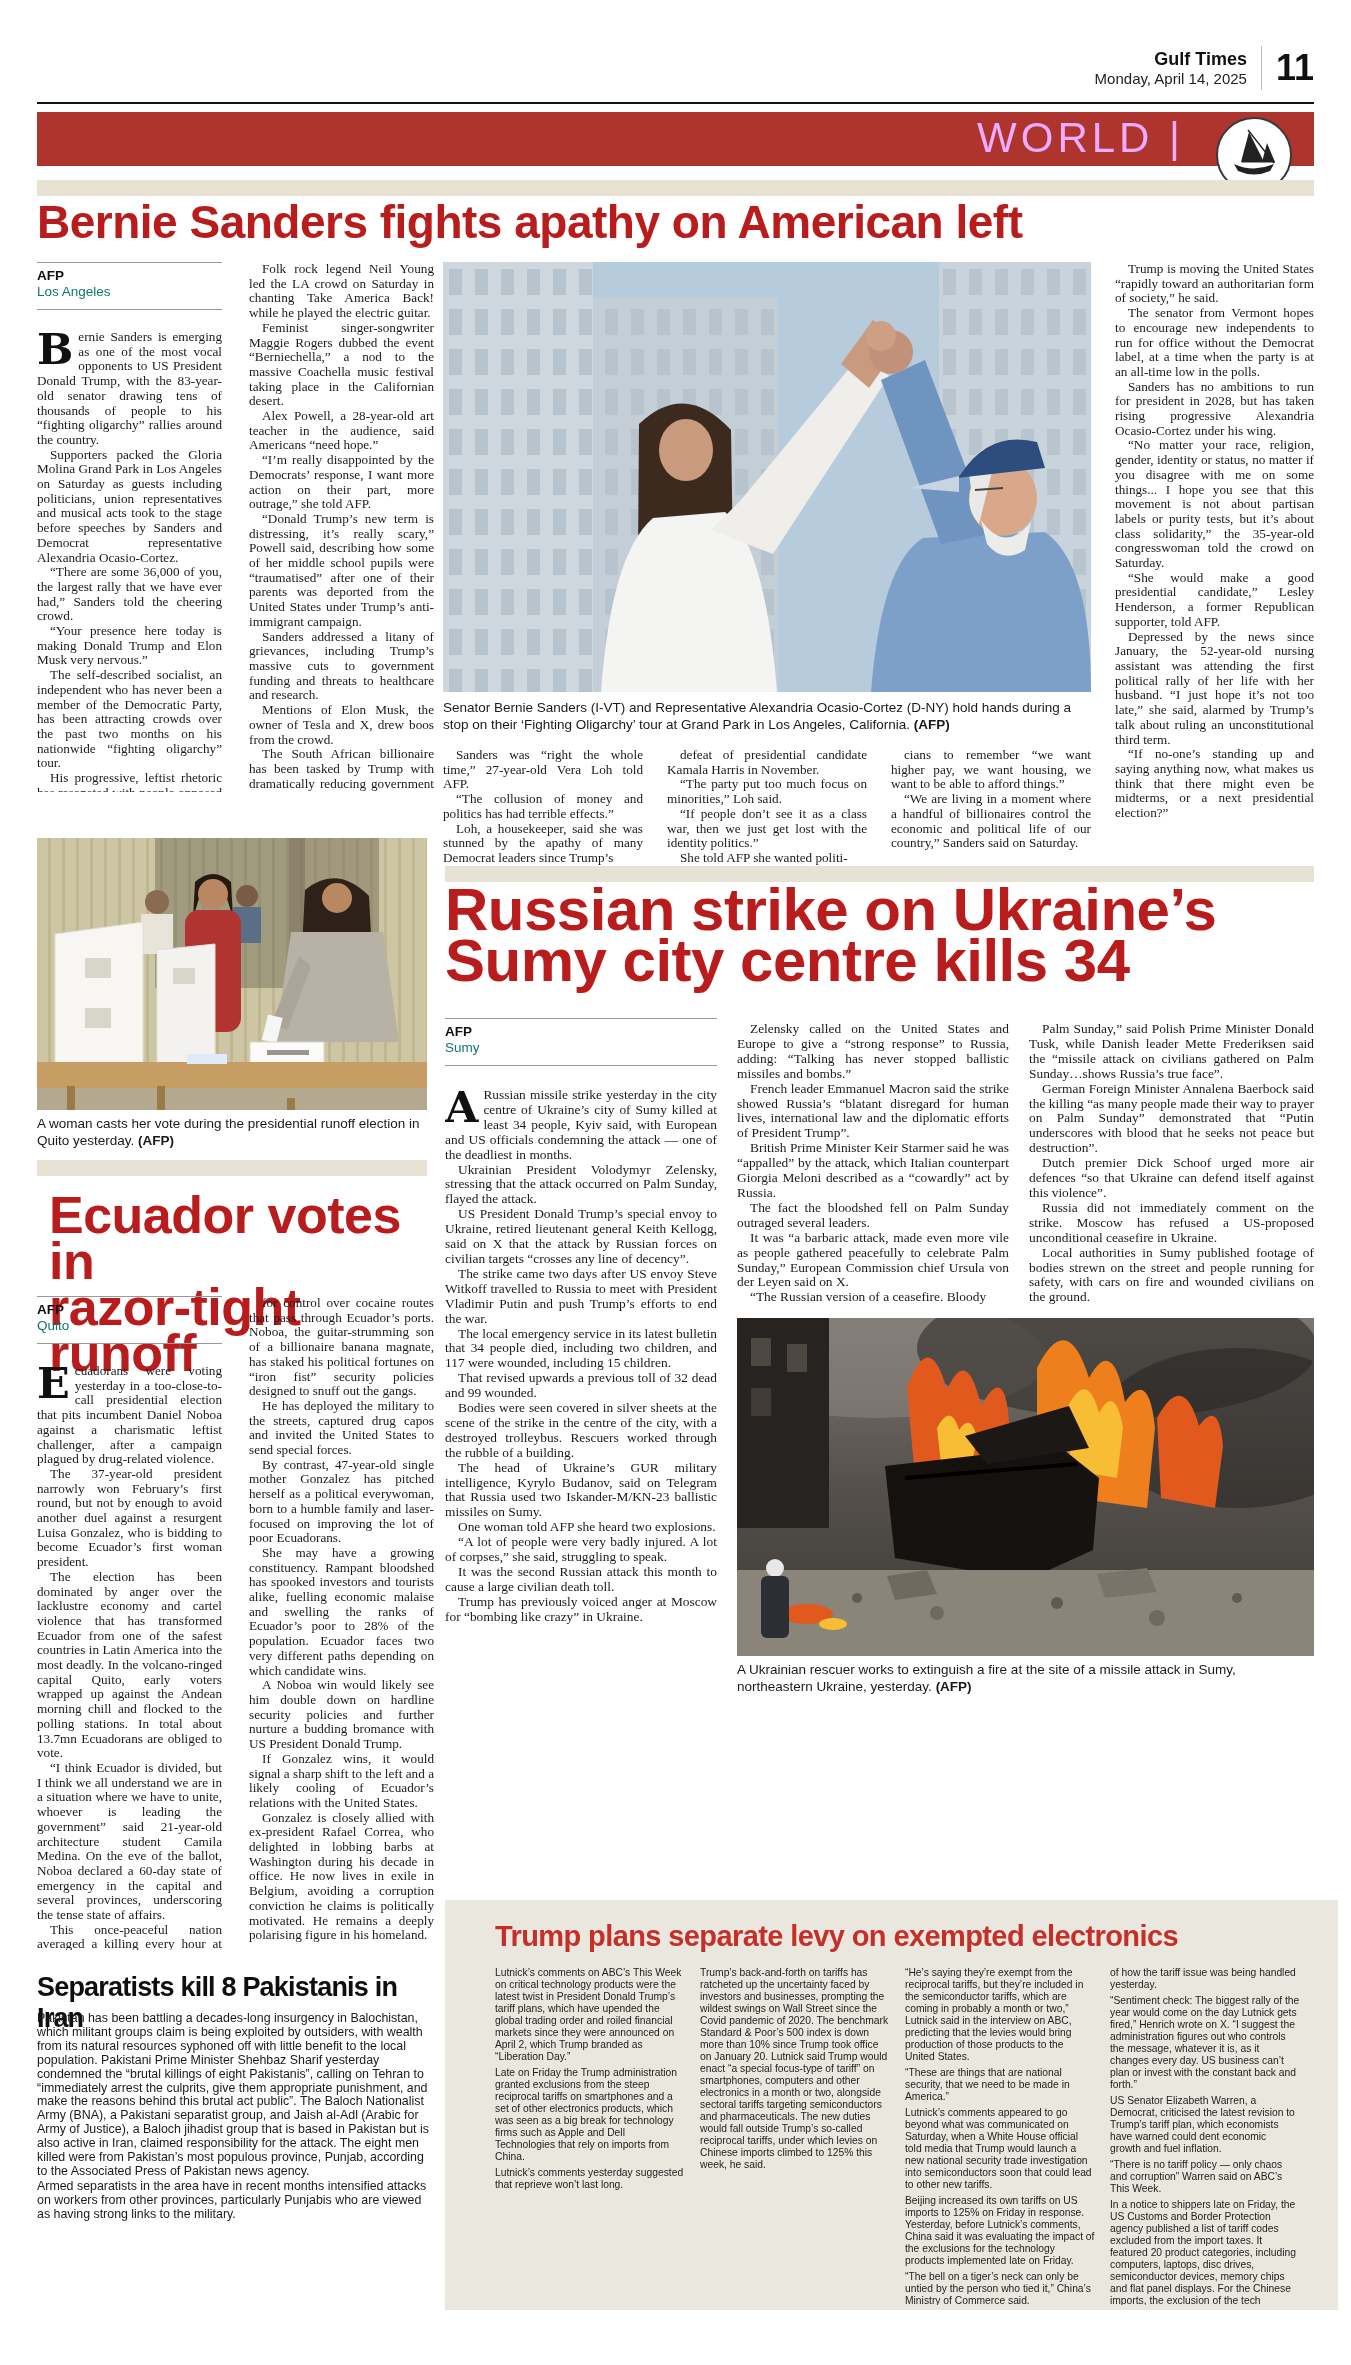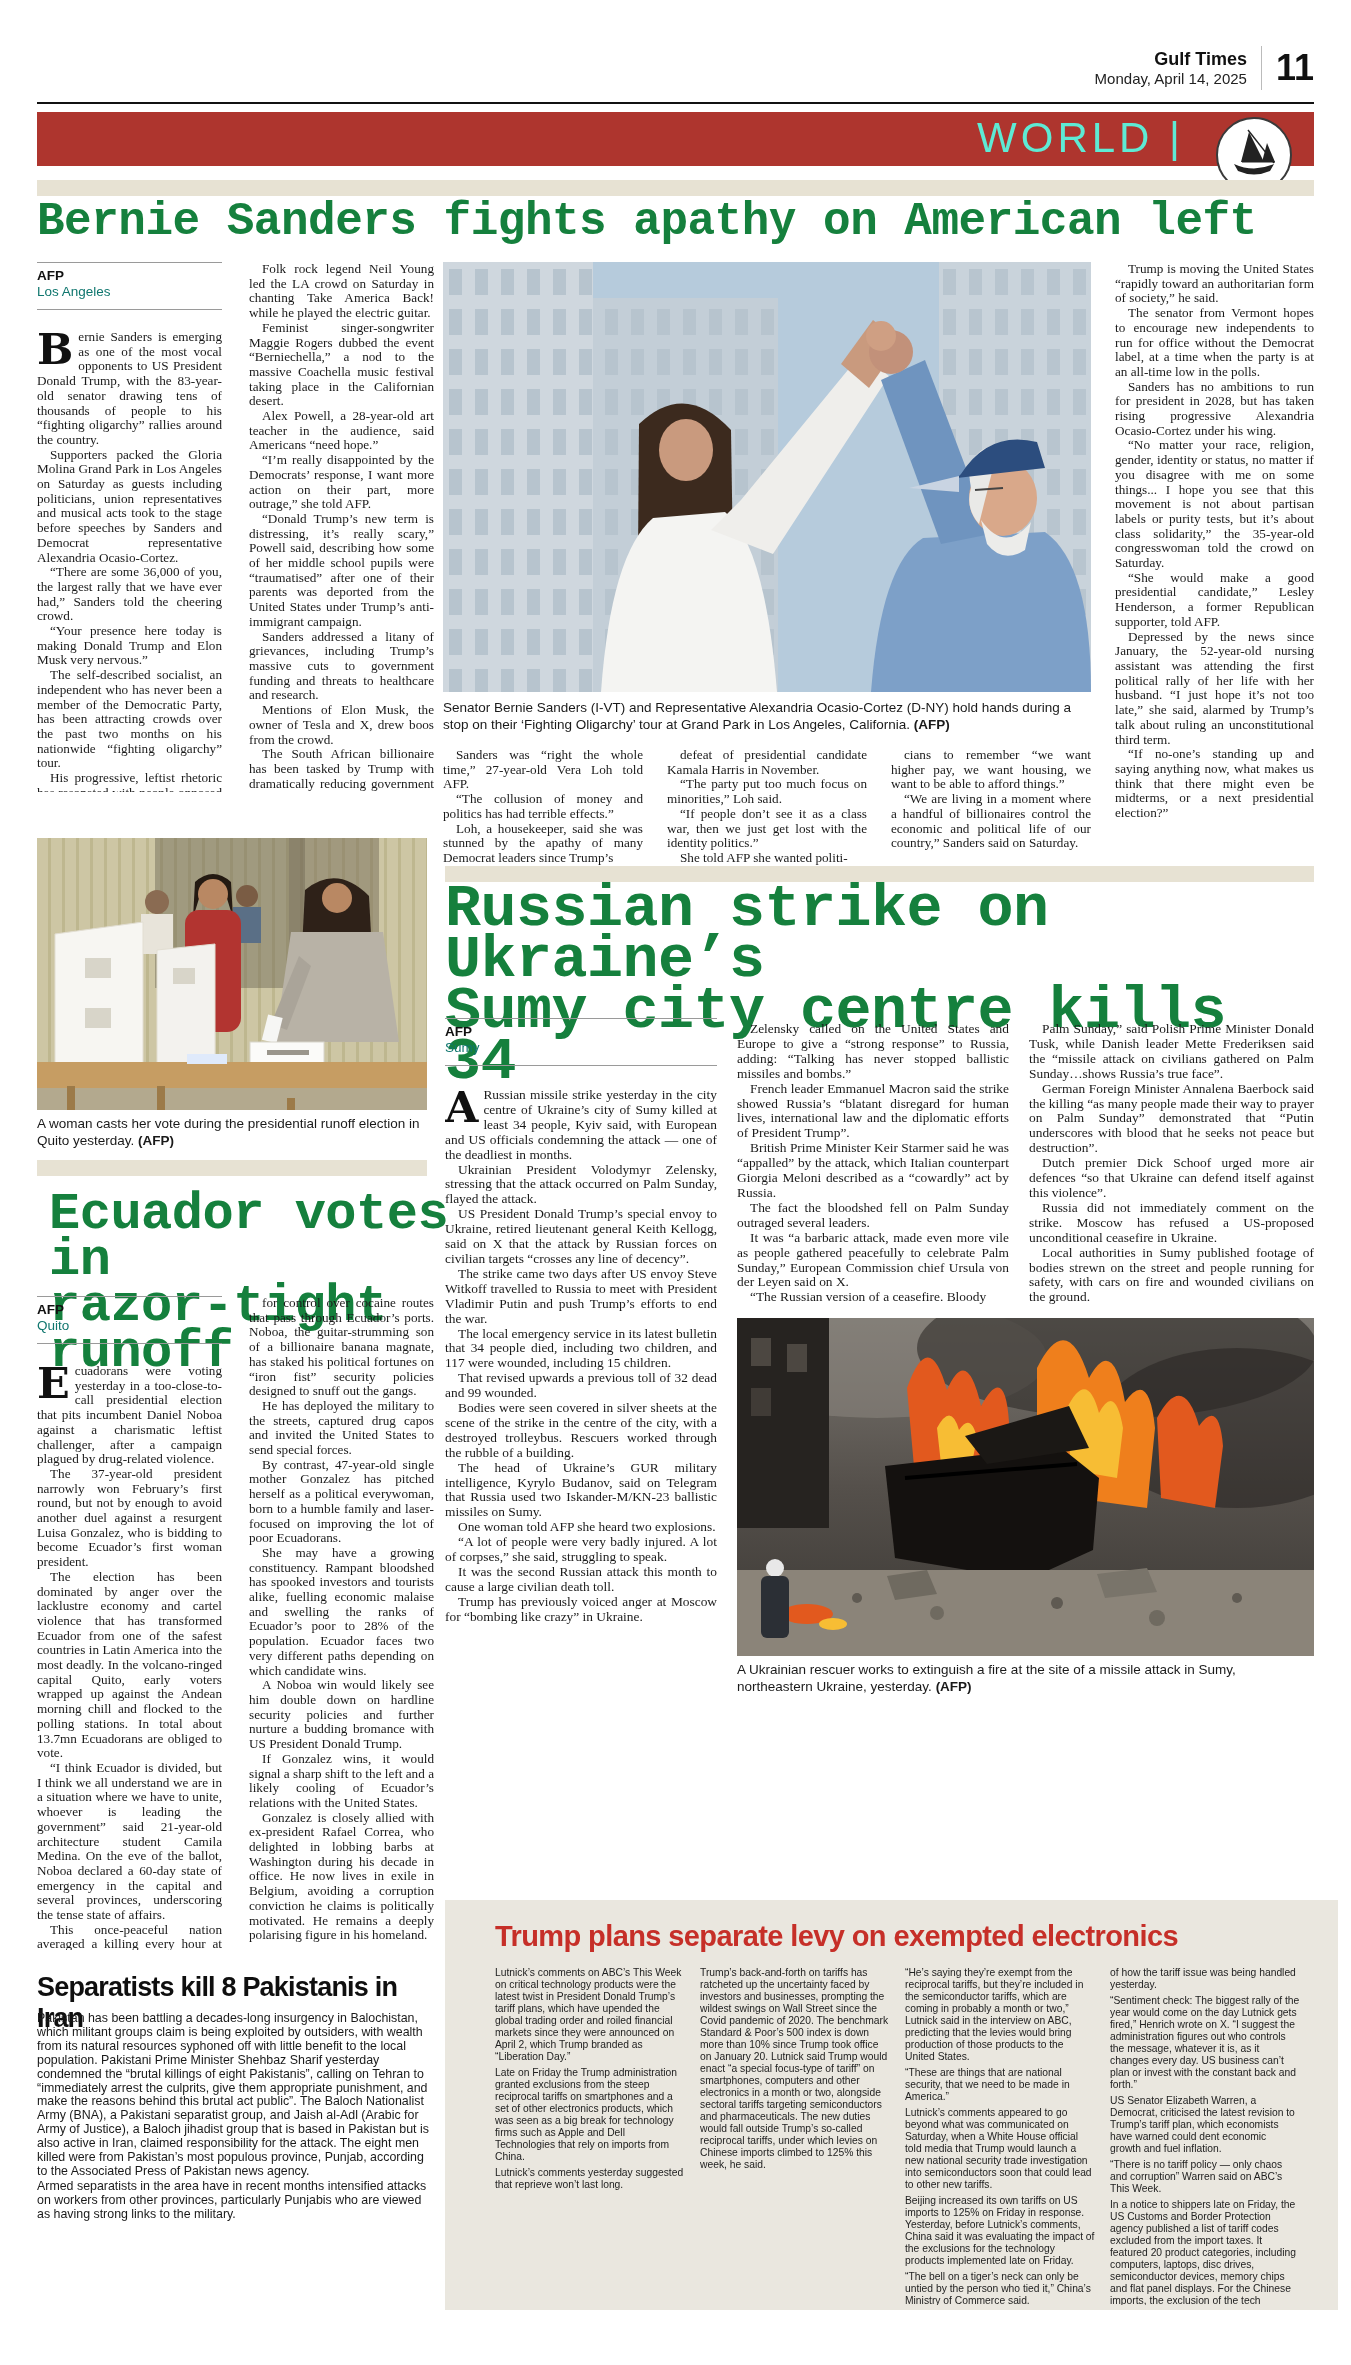--- a/index.html
+++ b/index.html
@@ -11,27 +11,27 @@
   
   .masthead{top:46px;left:37px;width:1277px;display:flex;justify-content:flex-end;align-items:center;gap:14px;}
   .mast-text{text-align:right;font-family:"Liberation Sans",sans-serif;line-height:1.15;}
   .paper{font-weight:bold;font-size:18px;color:#111;}
   .date{font-size:15px;color:#222;}
   .mast-div{width:1px;height:44px;background:#bbb;}
   .pagenum{font-family:"Liberation Sans",sans-serif;font-weight:bold;font-size:36px;color:#111;}
   .toprule{top:102px;left:37px;width:1277px;height:2px;background:#111;}
   
   .banner{top:112px;left:37px;width:1277px;height:54px;background:#ae352e;}
-  .world{position:absolute;right:130px;top:2px;color:#5eead4;font-family:"Liberation Sans",sans-serif;
+  .world{position:absolute;right:130px;top:2px;color:#f0abfc;font-family:"Liberation Sans",sans-serif;
          font-size:42px;font-weight:normal;letter-spacing:4px;}
   .logo{position:absolute;right:22px;top:5px;width:76px;height:76px;border-radius:50%;
         background:#fff;border:2px solid #3a3a3a;box-sizing:border-box;display:flex;align-items:center;justify-content:center;}
   
   .kicker{background:#e7e2d3;height:16px;}
-  .hl{font-family:Liberation Mono, monospace;font-weight:bold;color:#15803d;letter-spacing:-0.5px;}
+  .hl{font-family:Liberation Sans, sans-serif;font-weight:bold;color:#b91c1c;letter-spacing:-0.5px;}
   .byline{font-family:"Liberation Sans",sans-serif;border-top:1px solid #9a9a9a;border-bottom:1px solid #9a9a9a;
           padding:5px 0 9px 0;margin-bottom:12px;}
   .agency{font-weight:bold;font-size:13.5px;color:#111;line-height:1.2;}
   .place{font-size:13.5px;color:#0f766e;line-height:1.2;}
   .bodycol{font-size:13.2px;line-height:14.7px;overflow:hidden;text-align:justify;}
   .bodycol p{margin:0;text-indent:13px;text-align:justify;}
   .drop > p:first-child{text-indent:0;}
   .drop > p:first-child::first-letter{
     float:left;font-family:"DejaVu Serif",serif;font-weight:bold;
     font-size:43px;line-height:33px;padding:3px 5px 0 0;color:#111;

